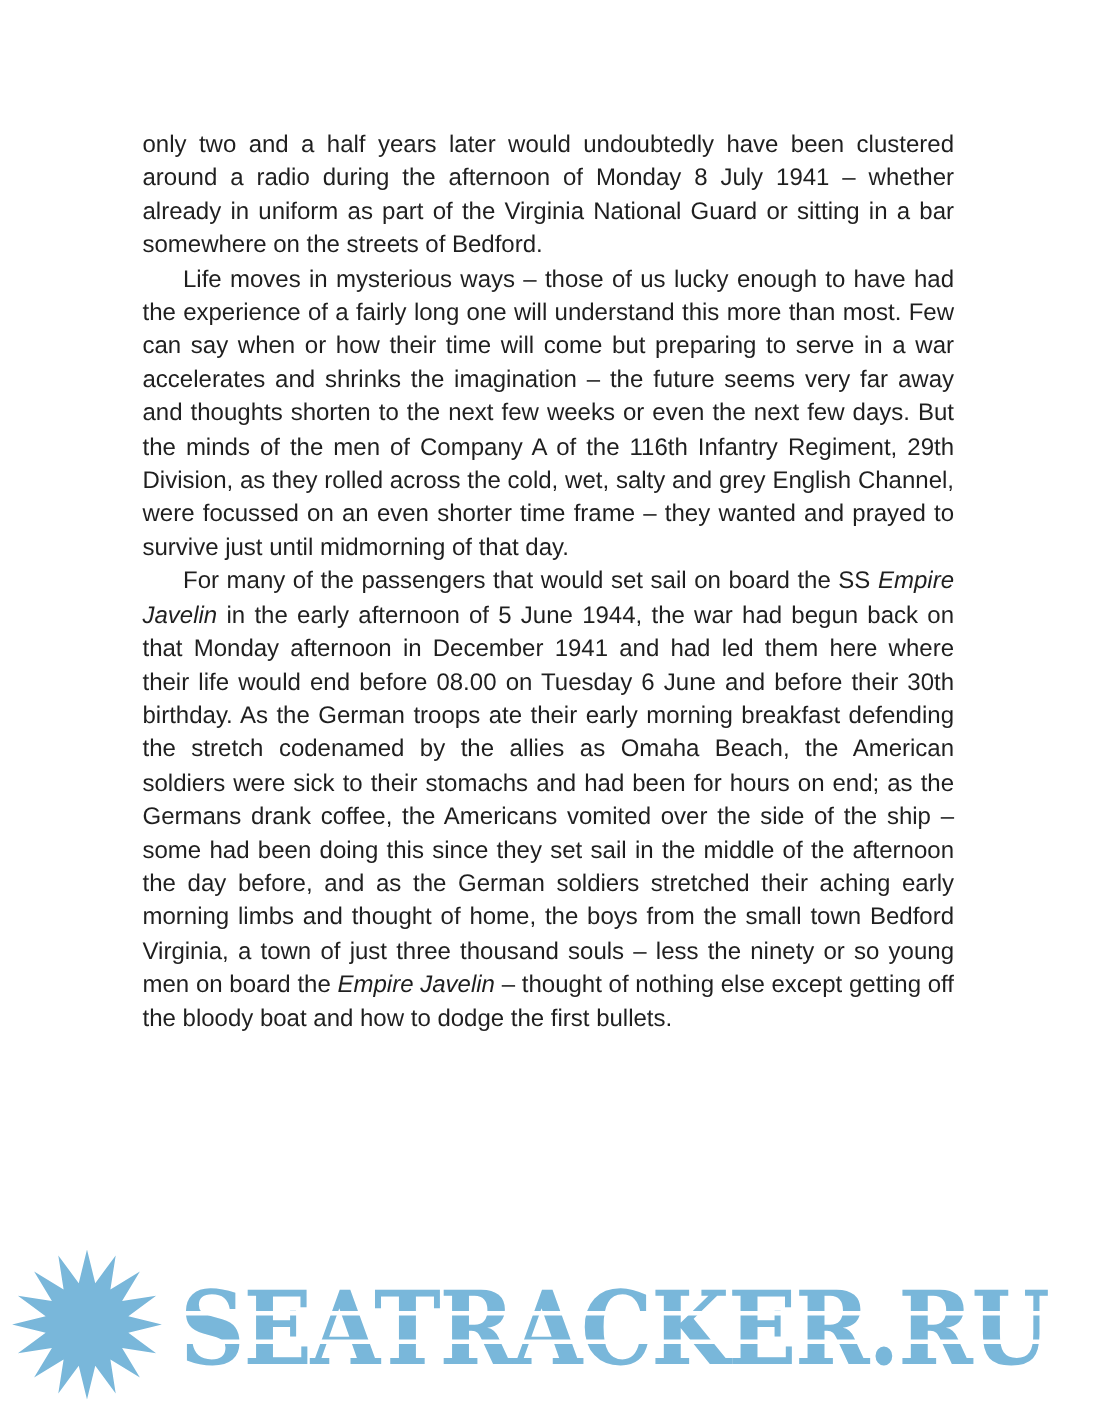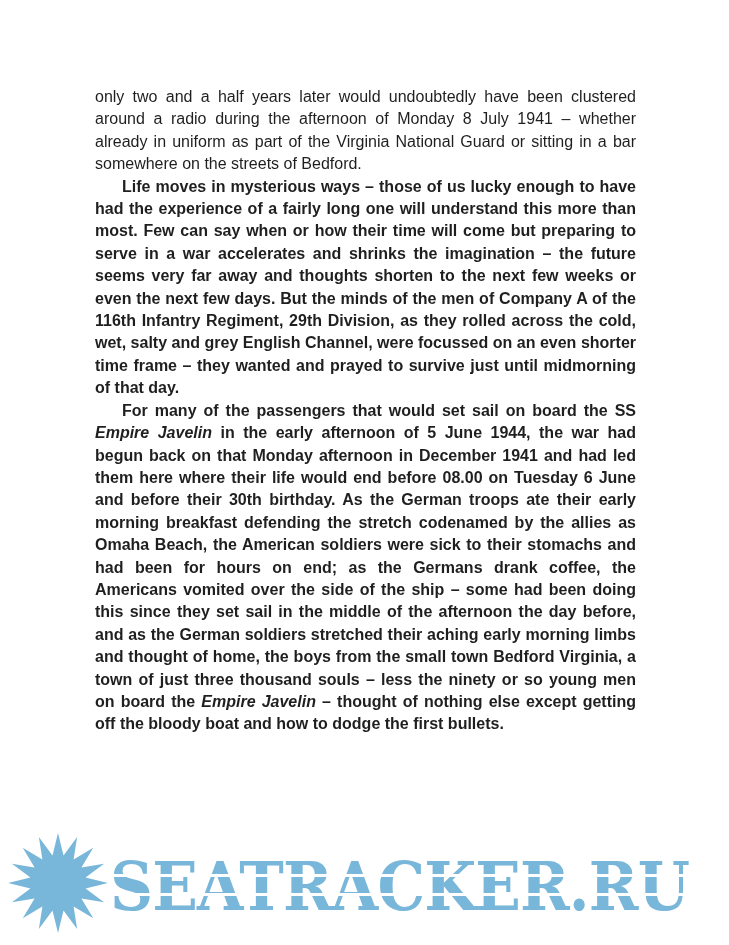--- a/index.html
+++ b/index.html
@@ -20,30 +20,31 @@
     position: absolute;
     left: 95px;
     top: 86px;
     width: 541px;
     font-size: 16px;
     line-height: 22.4px;
     color: #1f1f1f;
     text-align: justify;
   }
   .para { margin: 0; }
-  .para.indent { text-indent: 27px; font-weight: bold; }
+  .para.indent { text-indent: 27px; }
   .para em { font-style: italic; }
 
   .watermark {
     position: absolute;
     left: 6px;
     bottom: 10px;
     display: flex;
     align-items: center;
     width: 716px;
+    gap: 10px;
   }
   .sun {
     width: 104px;
     height: 104px;
     flex: 0 0 auto;
     display: block;
   }
   .wm-text {
     display: inline-block;
     position: relative;

